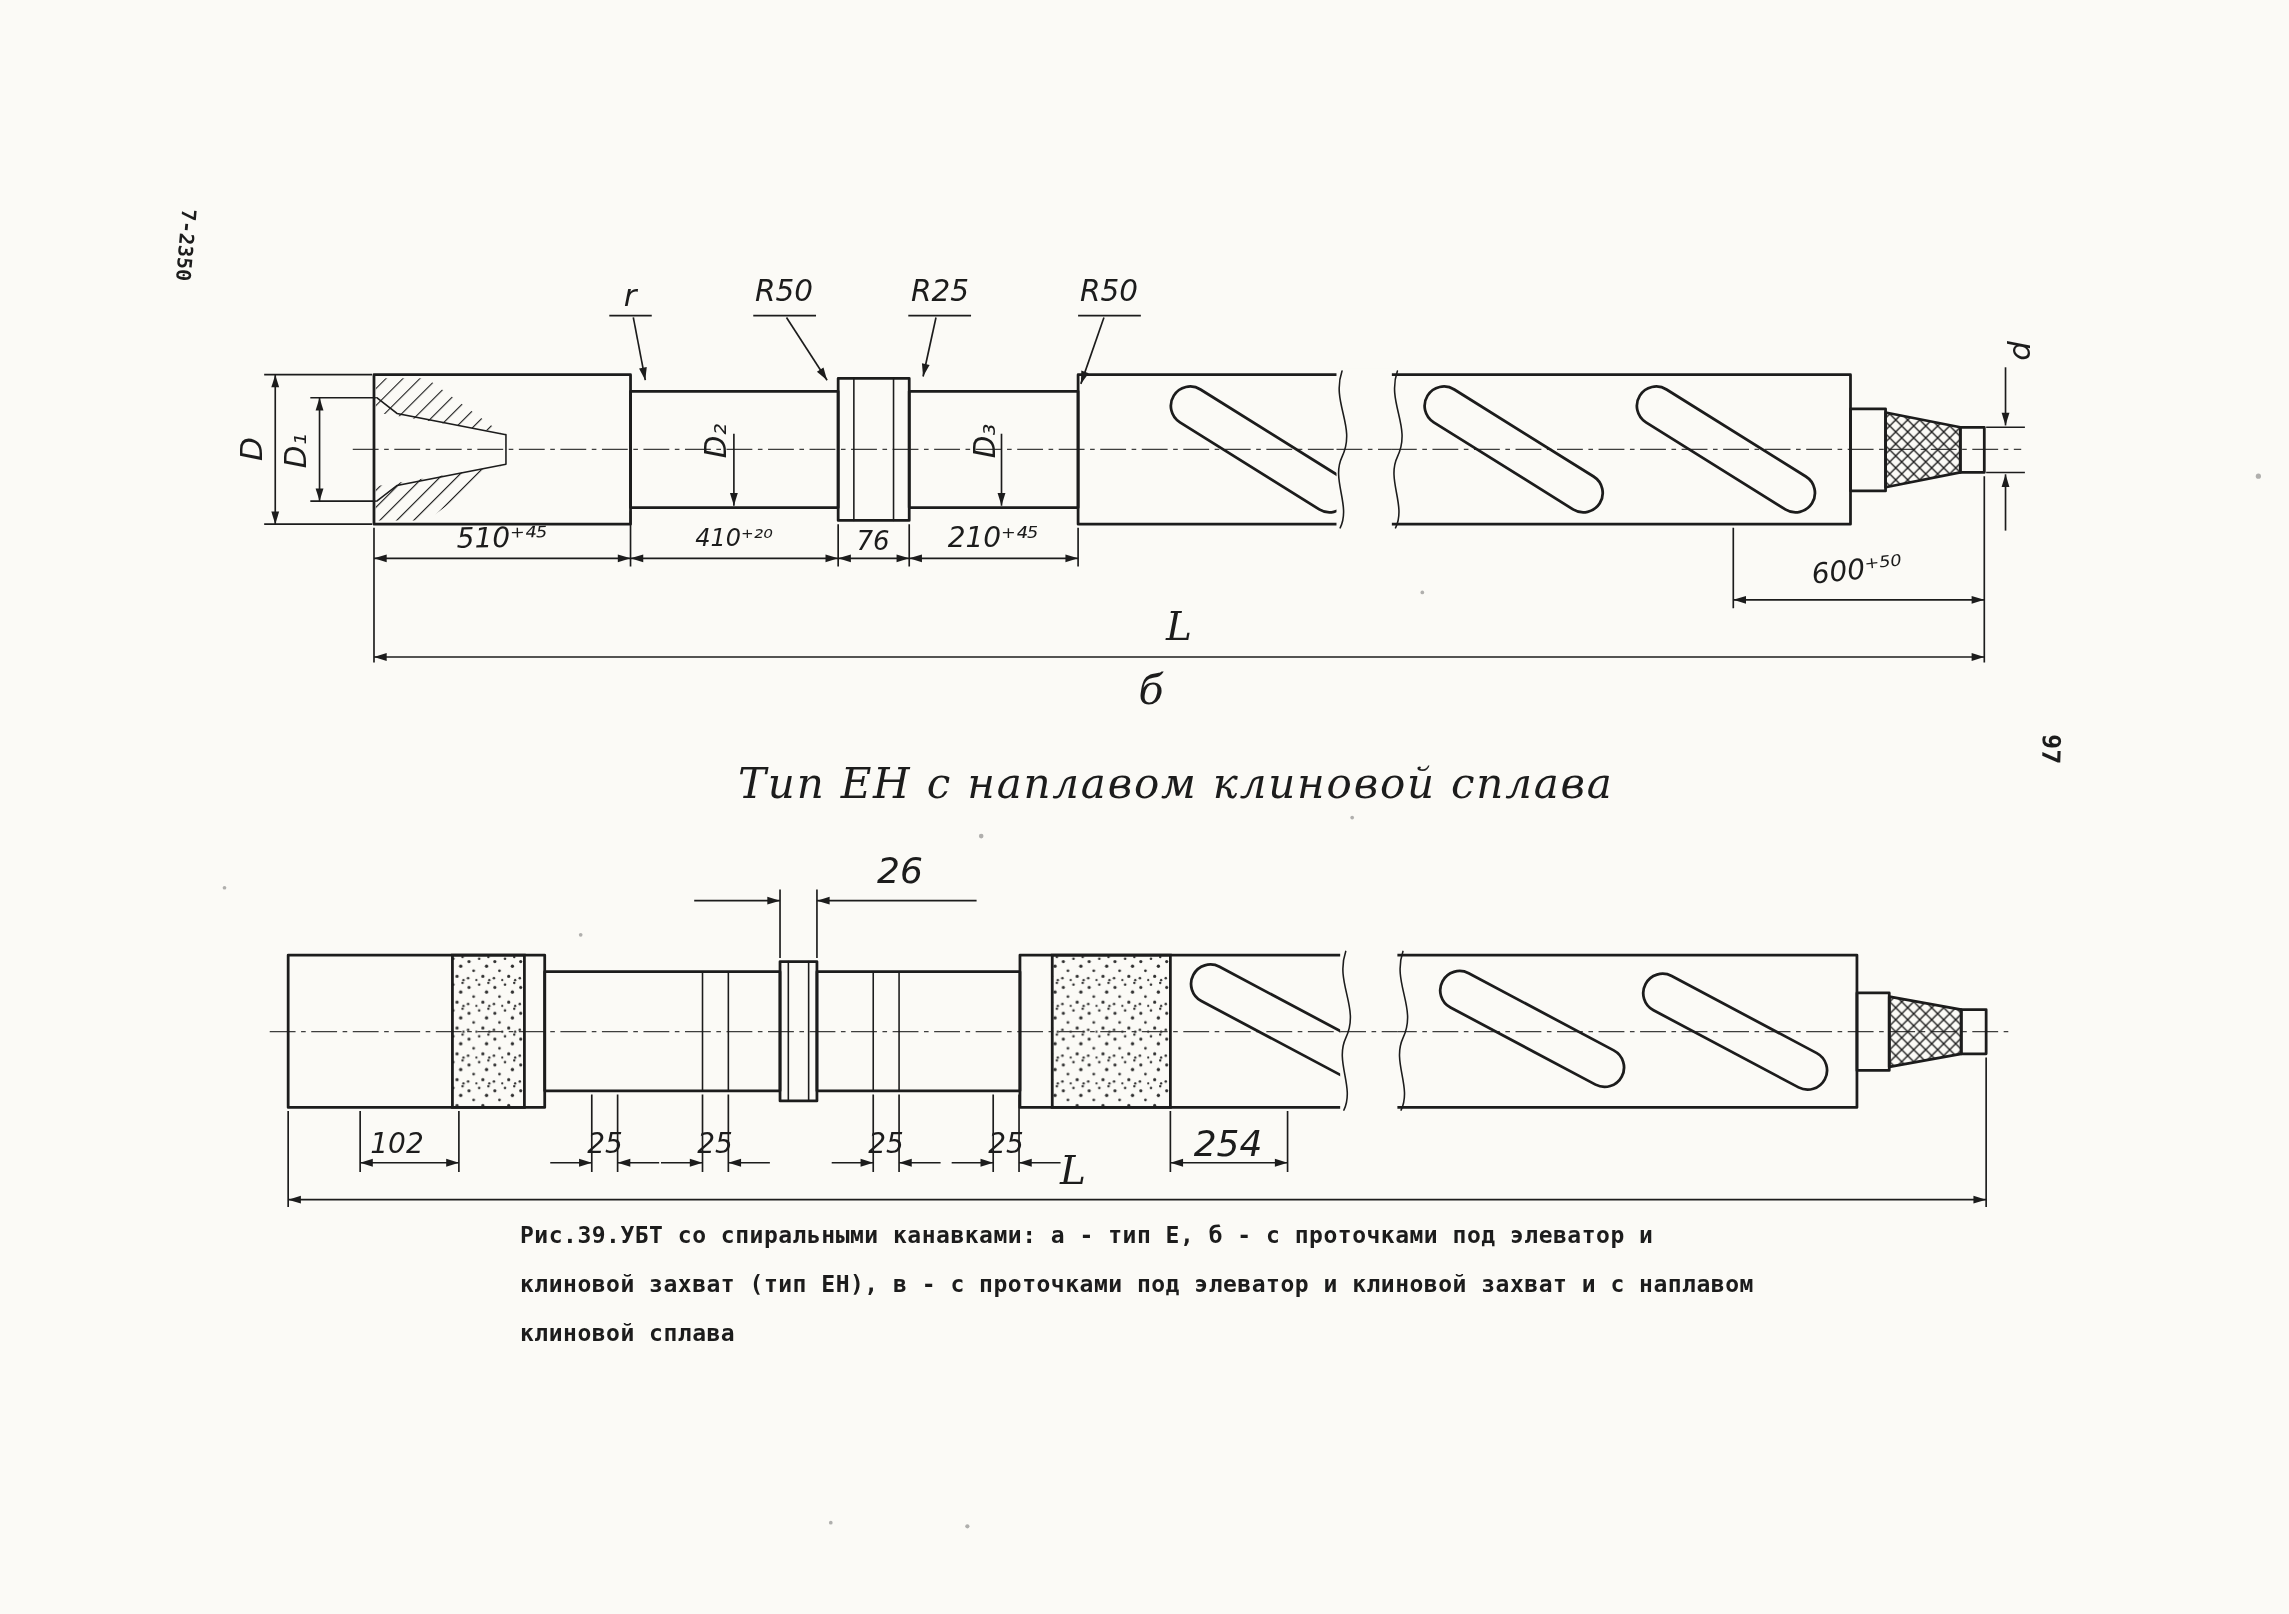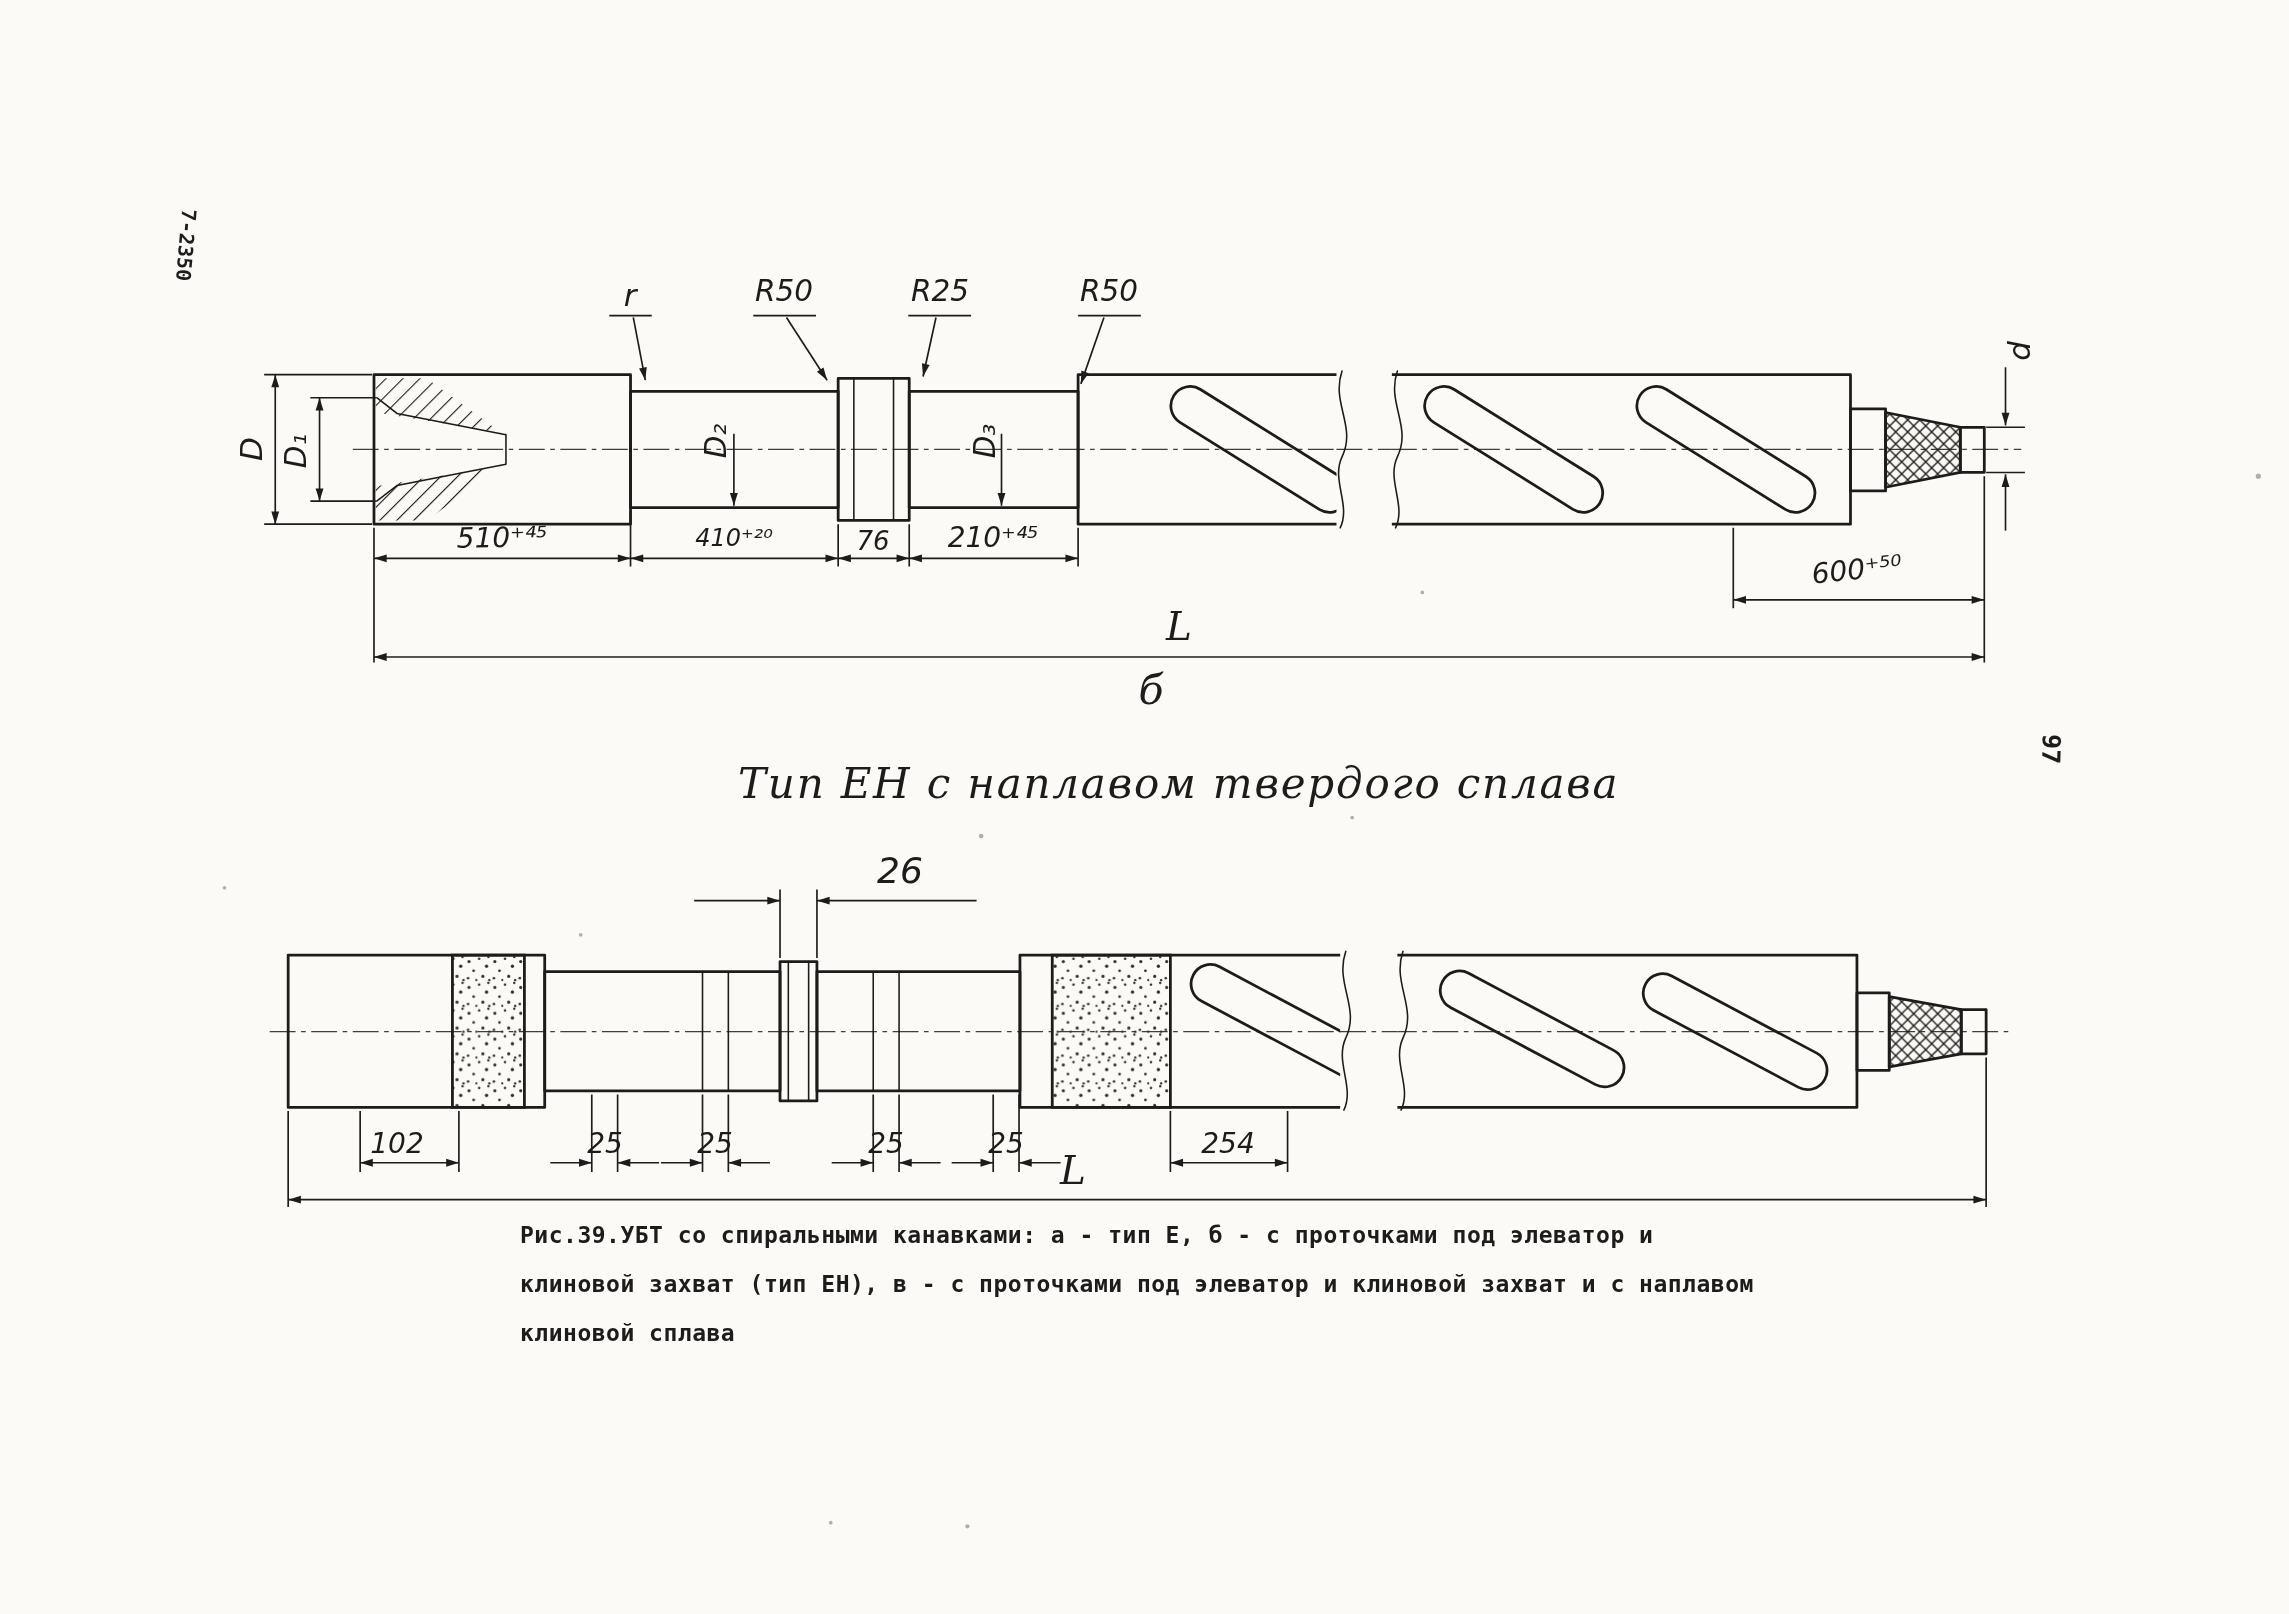--- a/index.html
+++ b/index.html
@@ -199,28 +199,28 @@
   <span class="t hand" style="left:993px;top:538px;font-size:28px;transform:translate(-50%,-50%)">210⁺⁴⁵</span>
   <span class="t hand" style="left:1857px;top:570px;font-size:28px;transform:translate(-50%,-50%) rotate(-6deg)">600⁺⁵⁰</span>
   <span class="t script" style="left:1179px;top:626px;font-size:39px;transform:translate(-50%,-50%)">L</span>
   <span class="t hand" style="left:251px;top:449px;font-size:31px;transform:translate(-50%,-50%) rotate(-90deg)">D</span>
   <span class="t hand" style="left:297px;top:451px;font-size:29.5px;transform:translate(-50%,-50%) rotate(-90deg)">D₁</span>
   <span class="t hand" style="left:717px;top:441px;font-size:29.5px;transform:translate(-50%,-50%) rotate(-90deg)">D₂</span>
   <span class="t hand" style="left:986px;top:441px;font-size:29.5px;transform:translate(-50%,-50%) rotate(-90deg)">D₃</span>
   <span class="t hand" style="left:2019px;top:351px;font-size:31px;transform:translate(-50%,-50%) rotate(-90deg)">d</span>
   <span class="t script" style="left:1151px;top:690px;font-size:41px;transform:translate(-50%,-50%)">б</span>
 
-  <span class="t script" style="left:738px;top:784px;font-size:42px;letter-spacing:1.8px;transform:translateY(-50%)">Тип ЕН с наплавом твердого сплава</span>
+  <span class="t script" style="left:738px;top:784px;font-size:42px;letter-spacing:1.8px;transform:translateY(-50%)">Тип ЕН с наплавом клиновой сплава</span>
   <span class="t hand" style="left:900px;top:871px;font-size:36px;transform:translate(-50%,-50%)">26</span>
   <span class="t hand" style="left:397px;top:1144px;font-size:28px;transform:translate(-50%,-50%)">102</span>
   <span class="t hand" style="left:605px;top:1144px;font-size:28px;transform:translate(-50%,-50%)">25</span>
   <span class="t hand" style="left:715px;top:1144px;font-size:28px;transform:translate(-50%,-50%)">25</span>
   <span class="t hand" style="left:886px;top:1144px;font-size:28px;transform:translate(-50%,-50%)">25</span>
   <span class="t hand" style="left:1006px;top:1144px;font-size:28px;transform:translate(-50%,-50%)">25</span>
-  <span class="t hand" style="left:1228px;top:1144px;font-size:28px;transform:translate(-50%,-50%)">254</span>
+  <span class="t hand" style="left:1228px;top:1144px;font-size:36px;transform:translate(-50%,-50%)">254</span>
   <span class="t script" style="left:1073px;top:1170px;font-size:39px;transform:translate(-50%,-50%)">L</span>
 
   <div>
     <span class="t mono" style="left:520px;top:1224px;font-size:23px;letter-spacing:0.5px">Рис.39.УБТ со спиральными канавками: а - тип Е, б - с проточками под элеватор и</span>
     <span class="t mono" style="left:520px;top:1273px;font-size:23px;letter-spacing:0.5px">клиновой захват (тип ЕН), в - с проточками под элеватор и клиновой захват и с наплавом</span>
     <span class="t mono" style="left:520px;top:1322px;font-size:23px;letter-spacing:0.5px">клиновой сплава</span>
   </div>
 
   <span class="t mono" style="left:186px;top:245px;font-size:20px;transform:translate(-50%,-50%) rotate(95deg)">7-2350</span>
   <span class="t mono" style="left:2051px;top:749px;font-size:25px;transform:translate(-50%,-50%) rotate(92deg)">97</span>

